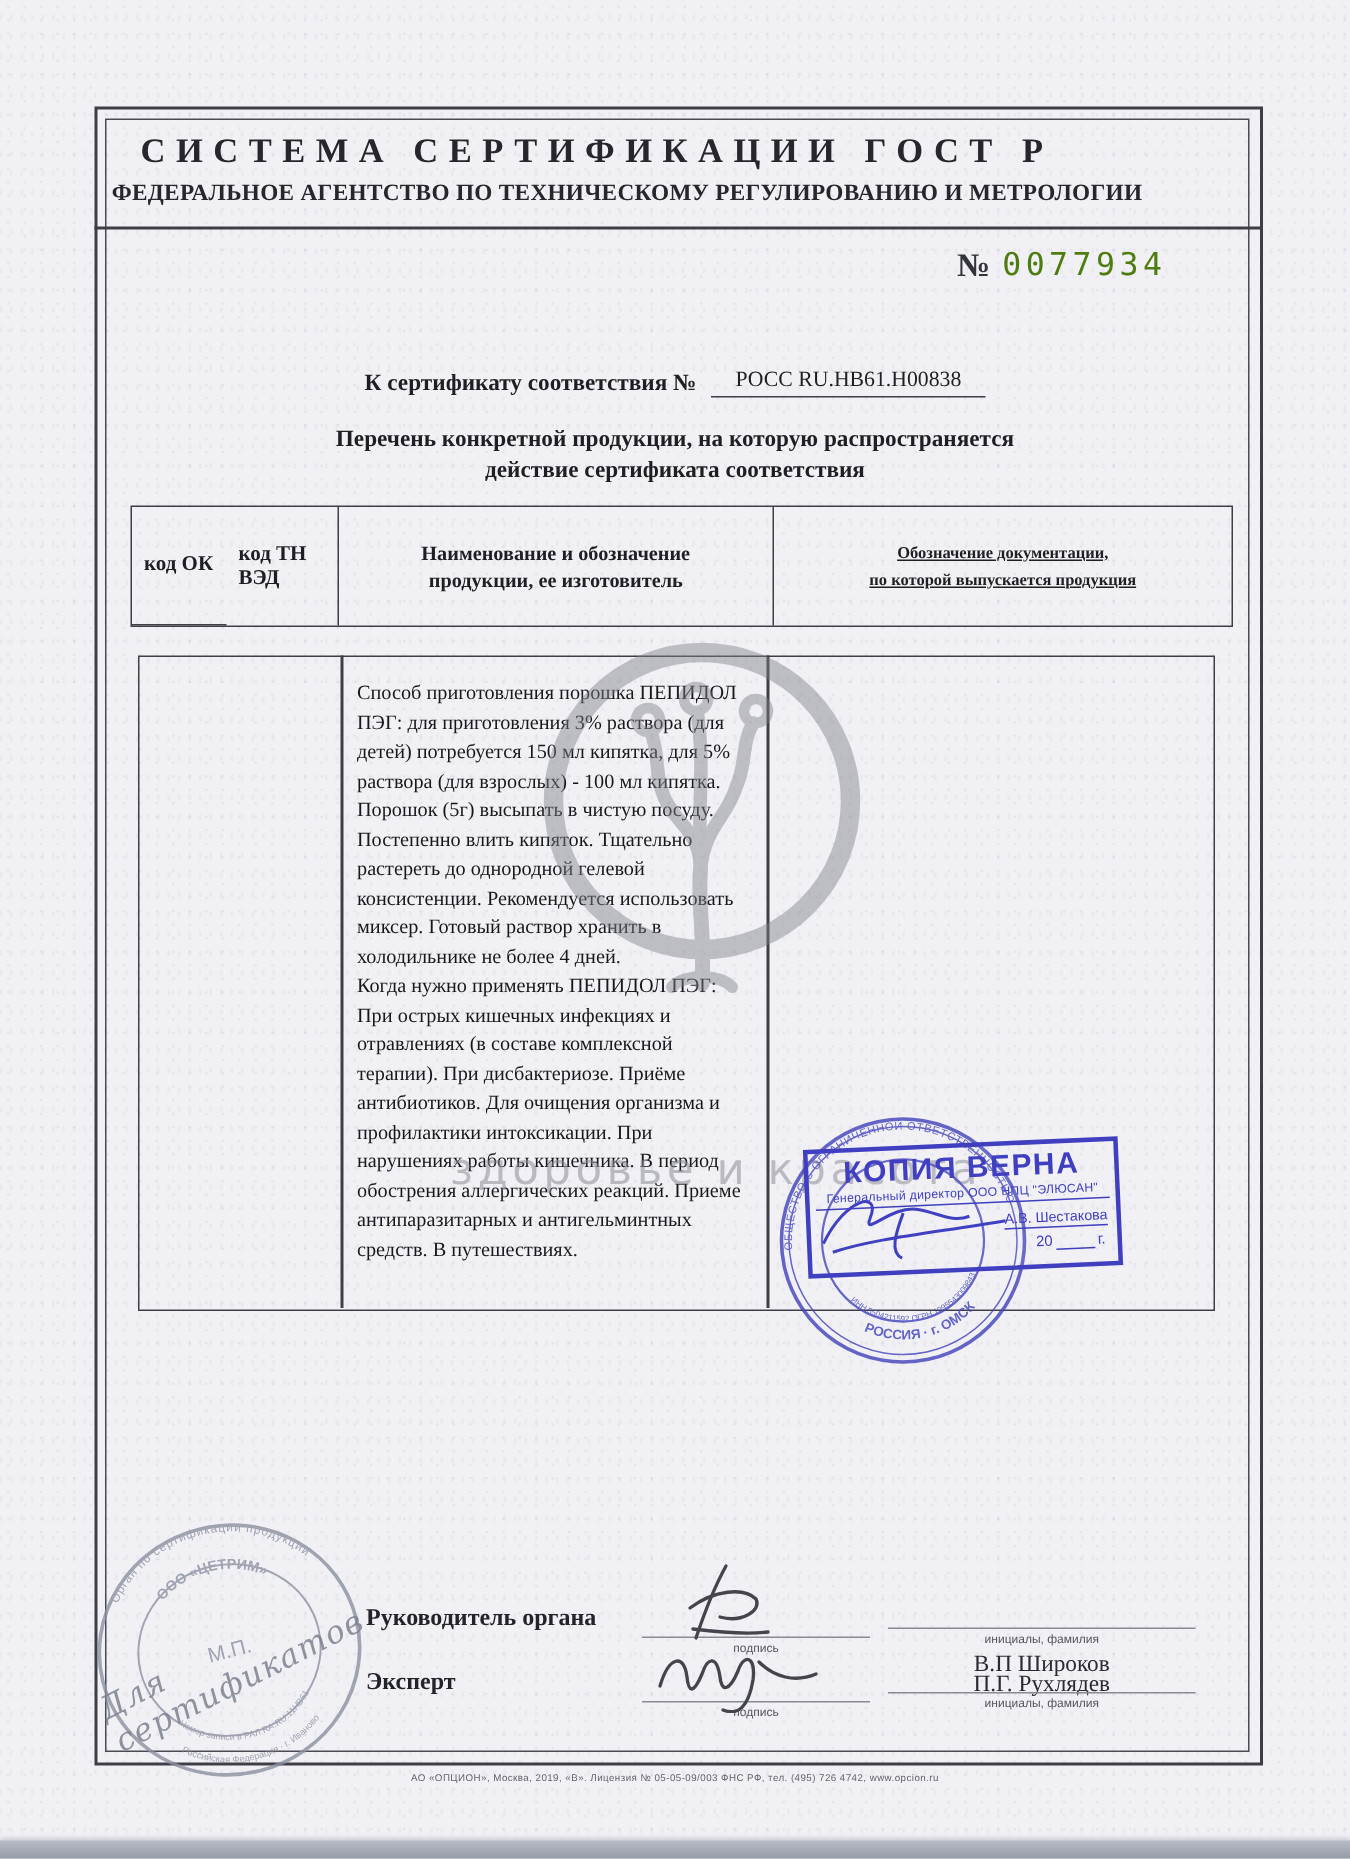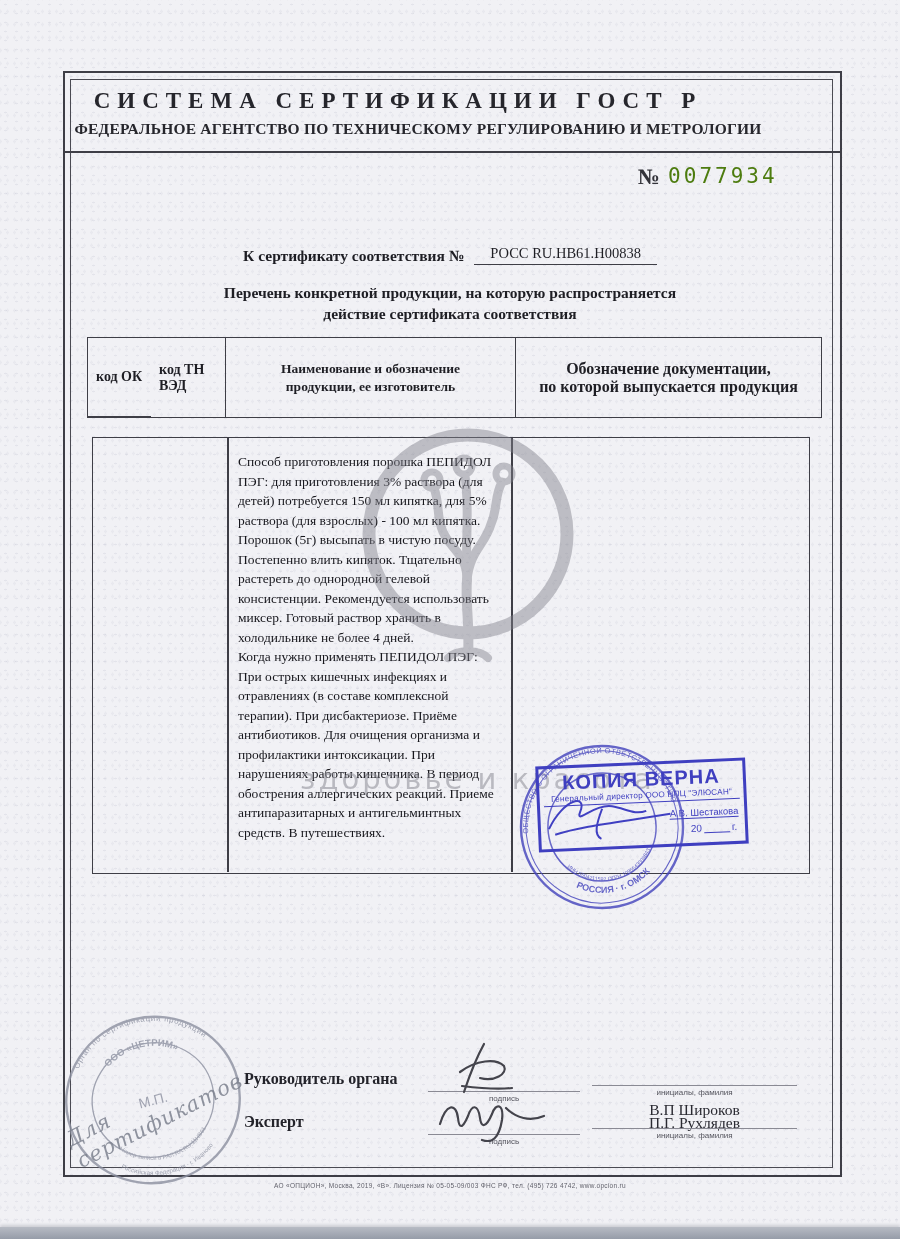--- a/index.html
+++ b/index.html
@@ -34,21 +34,21 @@
   .scope2{left:0;top:305px;width:900px;text-align:center;font-size:15.5px;font-weight:bold;}
   .htable{left:87px;top:337px;width:733px;height:79px;border:1.5px solid #3e3e46;
           display:grid;grid-template-columns:138px 290px 1fr;}
   .htable .c1{border-right:1.5px solid #3e3e46;display:flex;flex-direction:row;}
   .htable .c1 .r1{flex:1;border-bottom:1.2px solid #3e3e46;display:flex;align-items:center;
                   padding-left:8px;font-size:14px;font-weight:bold;}
   .htable .c1 .r2{flex:1.2;display:flex;align-items:center;padding-left:8px;font-size:14px;font-weight:bold;}
   .htable .c2{border-right:1.5px solid #3e3e46;display:flex;align-items:center;justify-content:center;
               text-align:center;font-size:13.5px;font-weight:bold;line-height:18px;}
   .htable .c3{display:flex;align-items:center;justify-content:center;text-align:center;
-              font-size:16px;font-weight:bold;line-height:18px;}
+              font-size:11px;font-weight:bold;line-height:18px;text-decoration:underline;}
   .btable{left:92px;top:437px;width:716px;height:435px;border:1.5px solid #3e3e46;}
   .bdiv1{left:227px;top:437px;width:1.5px;height:435px;background:#3e3e46;}
   .bdiv2{left:511px;top:437px;width:1.5px;height:435px;background:#3e3e46;}
   .body-text{left:238px;top:452px;width:270px;font-size:13.5px;line-height:19.5px;color:#17171d;}
   .wm-word{left:205px;top:622px;font-family:"DejaVu Sans", sans-serif;font-weight:bold;
            font-size:115px;letter-spacing:-4px;color:#85858e;opacity:0.5;}
   .wm-tag{left:300px;top:762px;font-family:"DejaVu Sans", sans-serif;font-size:29px;
           letter-spacing:3px;color:#8d8d96;opacity:0.55;}
   .copy-stamp{left:537px;top:762px;width:204px;height:80px;border:3px solid #3f3fc0;
               transform:rotate(-2.5deg);color:#3f3fc0;font-family:"Liberation Sans", sans-serif;

